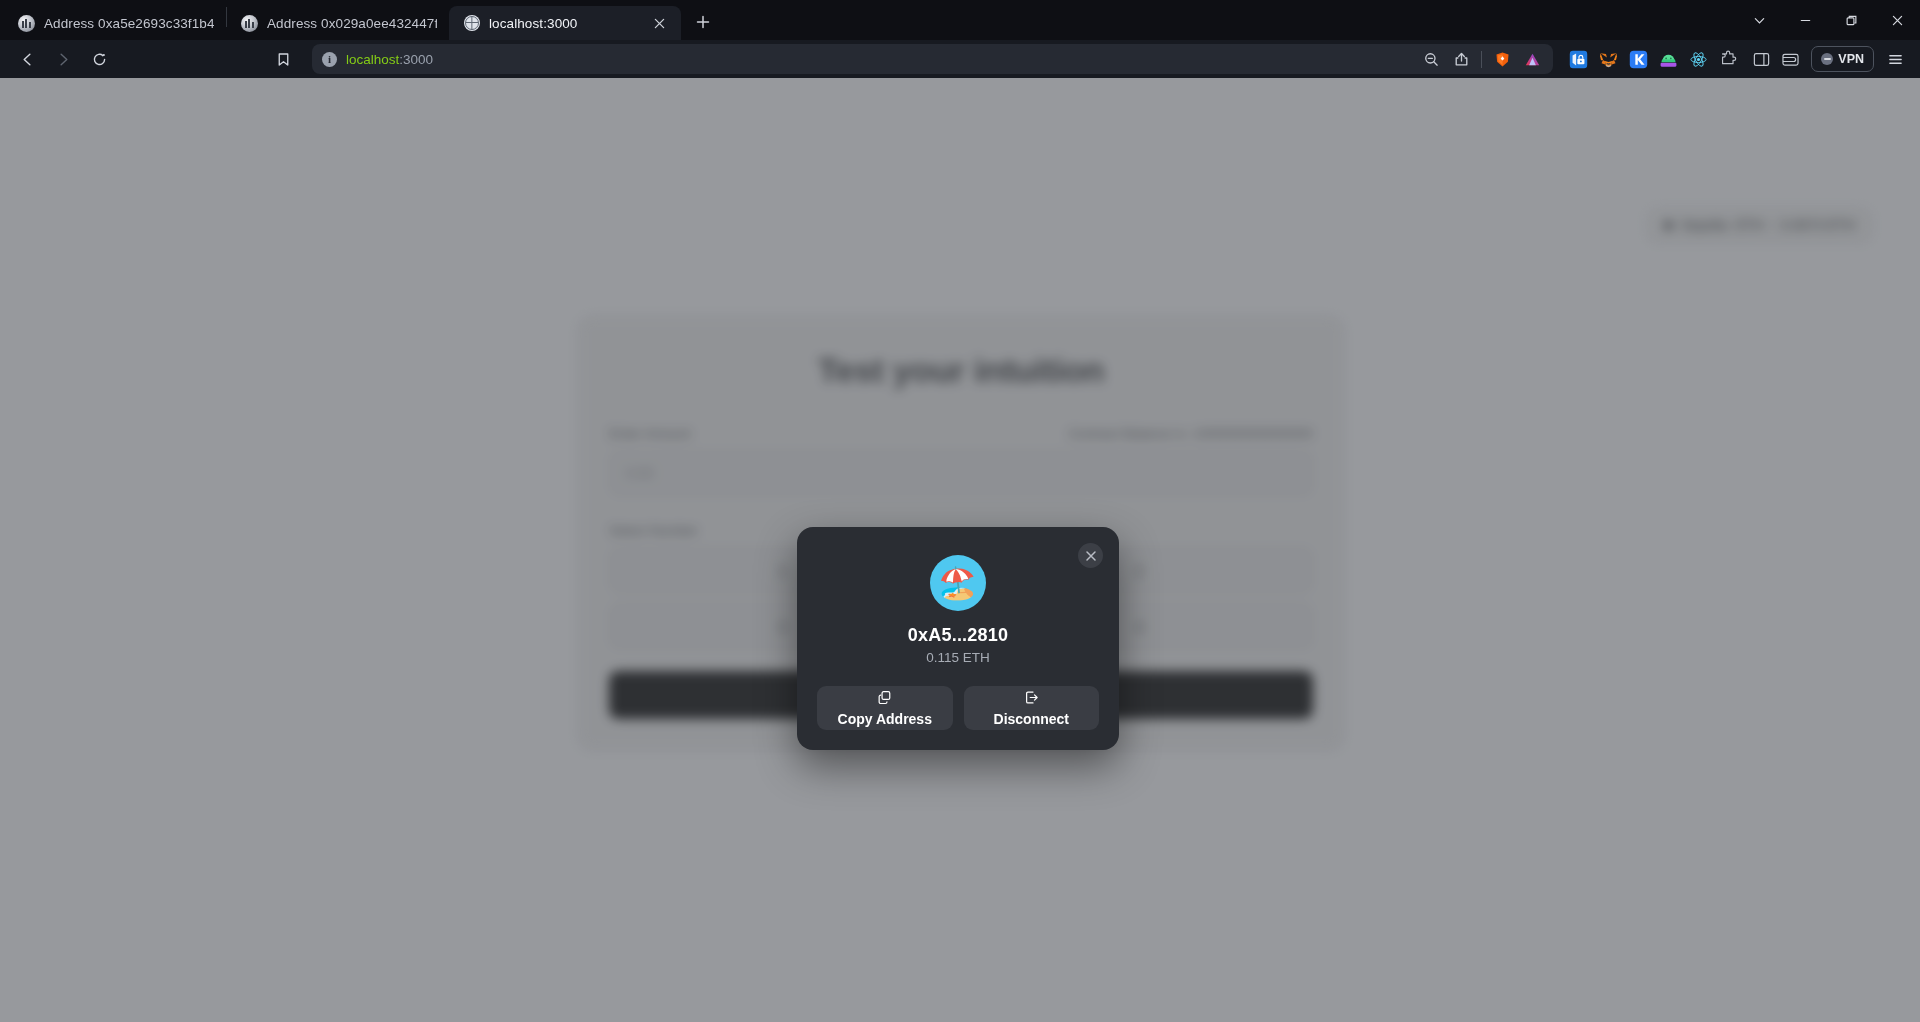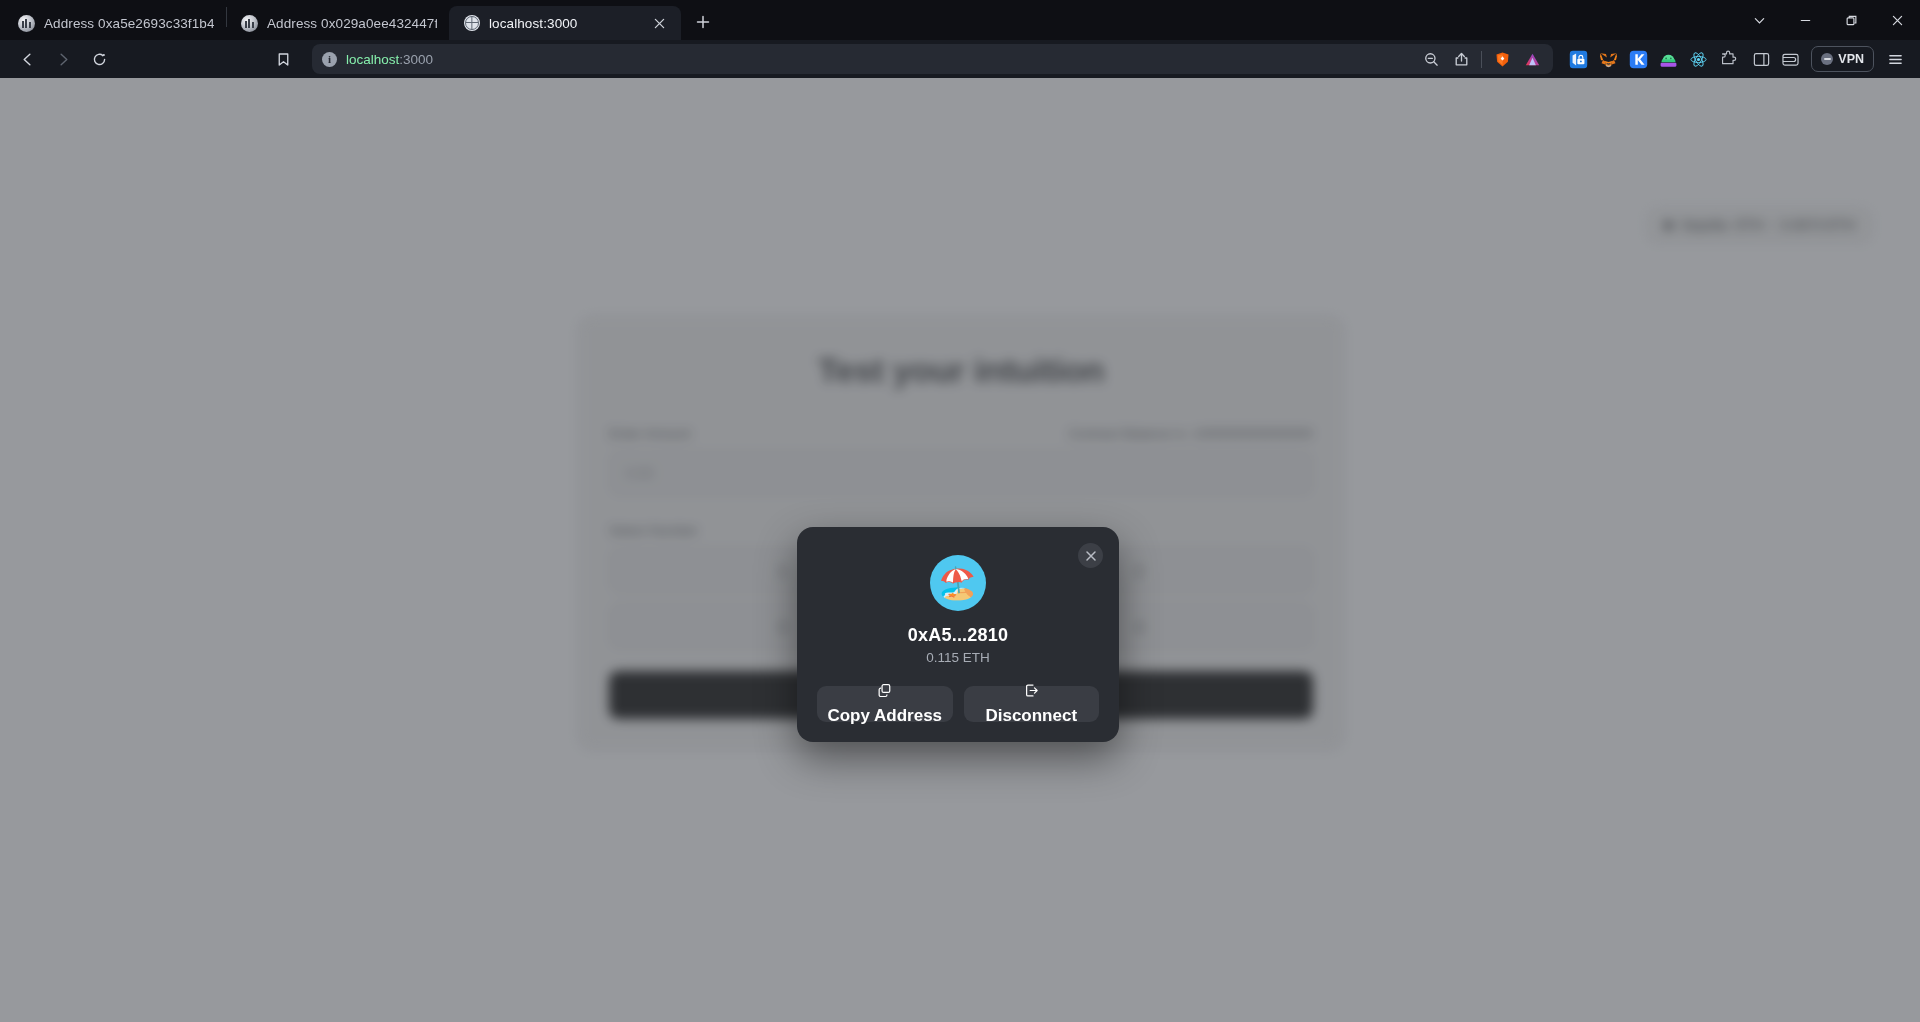--- a/index.html
+++ b/index.html
@@ -86,21 +86,21 @@
     display:flex; align-items:center; padding:0 8px 0 10px; gap:9px;
     margin:0 10px; min-width:0;
   }
   .info-ico{
     width:15px;height:15px;border-radius:50%;background:#9aa1ad;
     color:#262a33;font-size:11px;font-weight:bold;display:flex;
     align-items:center;justify-content:center;flex:0 0 15px;
     font-family:"Liberation Serif", serif;
   }
   .url{ flex:1 1 auto; font-size:13.5px; color:#9aa1ad; white-space:nowrap; overflow:hidden;}
-  .url b{ color:#86efac; font-weight:400;}
+  .url b{ color:#84cc16; font-weight:400;}
   .omni-right{ display:flex; align-items:center; gap:4px; flex:0 0 auto;}
   .omni-ico{ width:26px;height:26px;display:flex;align-items:center;justify-content:center;color:#c9cdd5;}
   .omni-ico svg{ width:17px;height:17px;}
   .vsep{ width:1px;height:17px;background:#4a4f59;margin:0 3px;}
   .brave-shield{ width:19px;height:19px;}
   .brave-leo{ width:19px;height:19px;}
 
   .ext-area{ display:flex;align-items:center;gap:3px;flex:0 0 auto;}
   .ext{ width:27px;height:27px;border-radius:6px;display:flex;align-items:center;justify-content:center;}
   .ext-img{ width:19px;height:19px;border-radius:4px;display:block;}
@@ -181,23 +181,23 @@
     margin:6px auto 0; display:flex;align-items:center;justify-content:center;
     font-size:31px; line-height:1;
   }
   .modal-addr{
     text-align:center; margin-top:14px; font-size:18px; font-weight:700;
     color:#ffffff; letter-spacing:.2px;
   }
   .modal-bal{ text-align:center; margin-top:4px; font-size:13.5px; color:#a7acb5;}
   .modal-btns{ display:flex; gap:11px; margin-top:21px;}
   .mbtn{
-    flex:1 1 0; height:36px; background:#3a3d44; border-radius:9px;
+    flex:1 1 0; height:44px; background:#3a3d44; border-radius:9px;
     display:flex; flex-direction:column; align-items:center; justify-content:center;
-    gap:3px; color:#ffffff; font-size:17px; font-weight:600;
+    gap:3px; color:#ffffff; font-size:14px; font-weight:600;
   }
   .mbtn svg{ width:15px;height:15px; }
 </style>
 </head>
 <body>
 
 <div class="titlebar">
   <div class="tabstrip">
 
     <div class="tab inactive">

